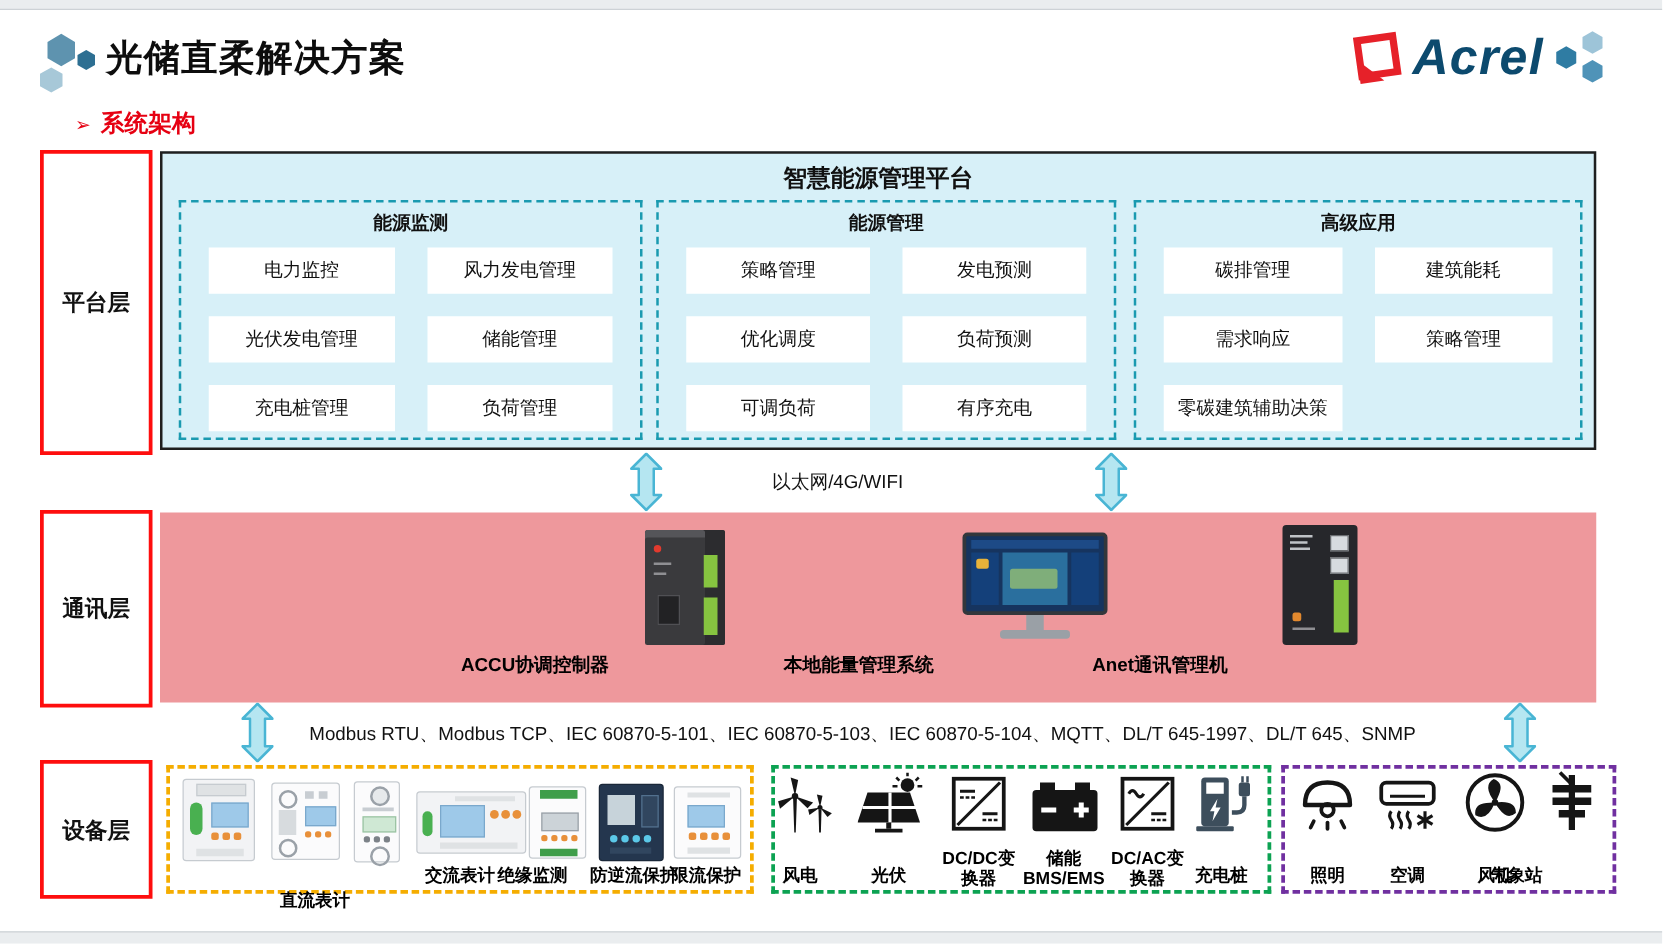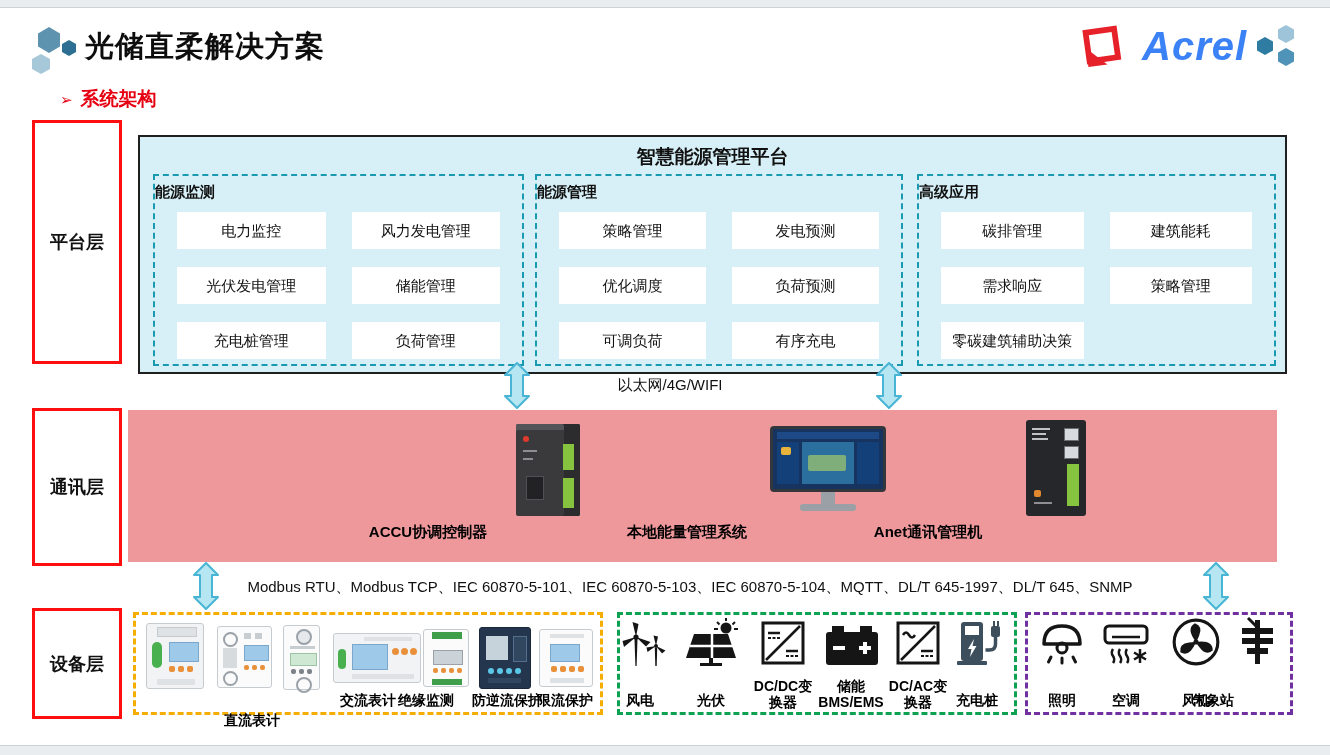--- a/index.html
+++ b/index.html
@@ -5,32 +5,32 @@
   html,body{margin:0;padding:0;background:#fff;}
   .page{position:relative;width:1330px;height:755px;background:#fff;overflow:hidden;
         font-family:"Liberation Sans","DejaVu Sans",sans-serif;color:#111;}
   .abs{position:absolute;}
   .edge{position:absolute;left:0;width:1330px;background:#eaedef;}
   .edge.top{top:0;height:7px;border-bottom:1px solid #cdd2d6;}
   .edge.bot{top:745px;height:10px;border-top:1px solid #cdd2d6;}
 
   .main-title{position:absolute;left:85px;top:27px;font-size:29px;font-weight:bold;color:#0d0d0d;letter-spacing:1px;}
   .brand{position:absolute;top:22px;left:1078px;display:flex;align-items:center;}
-  .brand-name{font-size:40px;font-weight:bold;font-style:italic;color:#3b82f6;letter-spacing:1px;margin:0 8px 0 18px;}
+  .brand-name{font-size:40px;font-weight:bold;font-style:italic;color:#0c4a6e;letter-spacing:1px;margin:0 8px 0 6px;}
   .section-row{position:absolute;left:60px;top:86px;font-size:19px;font-weight:bold;color:#e60012;}
   .section-row .tri{font-size:15px;margin-right:8px;}
 
   .layer-tag{position:absolute;left:32px;width:84px;border:3px solid #fe0e0e;background:#fff;
              display:flex;align-items:center;justify-content:center;font-weight:bold;font-size:18px;color:#111;}
 
-  .platform-box{position:absolute;left:128px;top:135px;width:1149px;height:239px;
-                background:#d7f0f8;border:2px solid #1f1f1f;box-sizing:border-box;margin-left:10px;}
+  .platform-box{position:absolute;left:128px;top:121px;width:1149px;height:239px;
+                background:#d7f0f8;border:2px solid #1f1f1f;box-sizing:border-box;}
   .platform-title{position:absolute;left:0;top:7px;width:100%;text-align:center;font-size:19px;font-weight:bold;}
   .psec{position:absolute;top:37px;height:192px;border:2px dashed #1a9ab0;box-sizing:border-box;}
-  .psec-name{position:absolute;left:0;top:7px;width:100%;font-size:15px;font-weight:bold;}
+  .psec-name{position:absolute;left:0;top:7px;width:100%;text-align:center;font-size:15px;font-weight:bold;}
   .psec-grid{display:grid;grid-template-columns:1fr 1fr;gap:18px 26px;padding:36px 22px 0;}
   .pitem{height:37px;line-height:37px;background:#fff;text-align:center;font-size:15px;white-space:nowrap;overflow:hidden;}
 
   .link-label{position:absolute;font-size:15px;color:#111;text-align:center;}
 
   .comm-box{position:absolute;left:128px;top:410px;width:1149px;height:152px;background:#ee989c;}
   .dev-label{position:absolute;transform:translateX(-50%);font-weight:bold;font-size:15px;white-space:nowrap;color:#000;}
   .sm-label{position:absolute;transform:translateX(-50%);font-weight:bold;font-size:14px;white-space:nowrap;color:#000;text-align:center;}
   .wrap2{white-space:normal;width:62px;line-height:1.15;}
 

